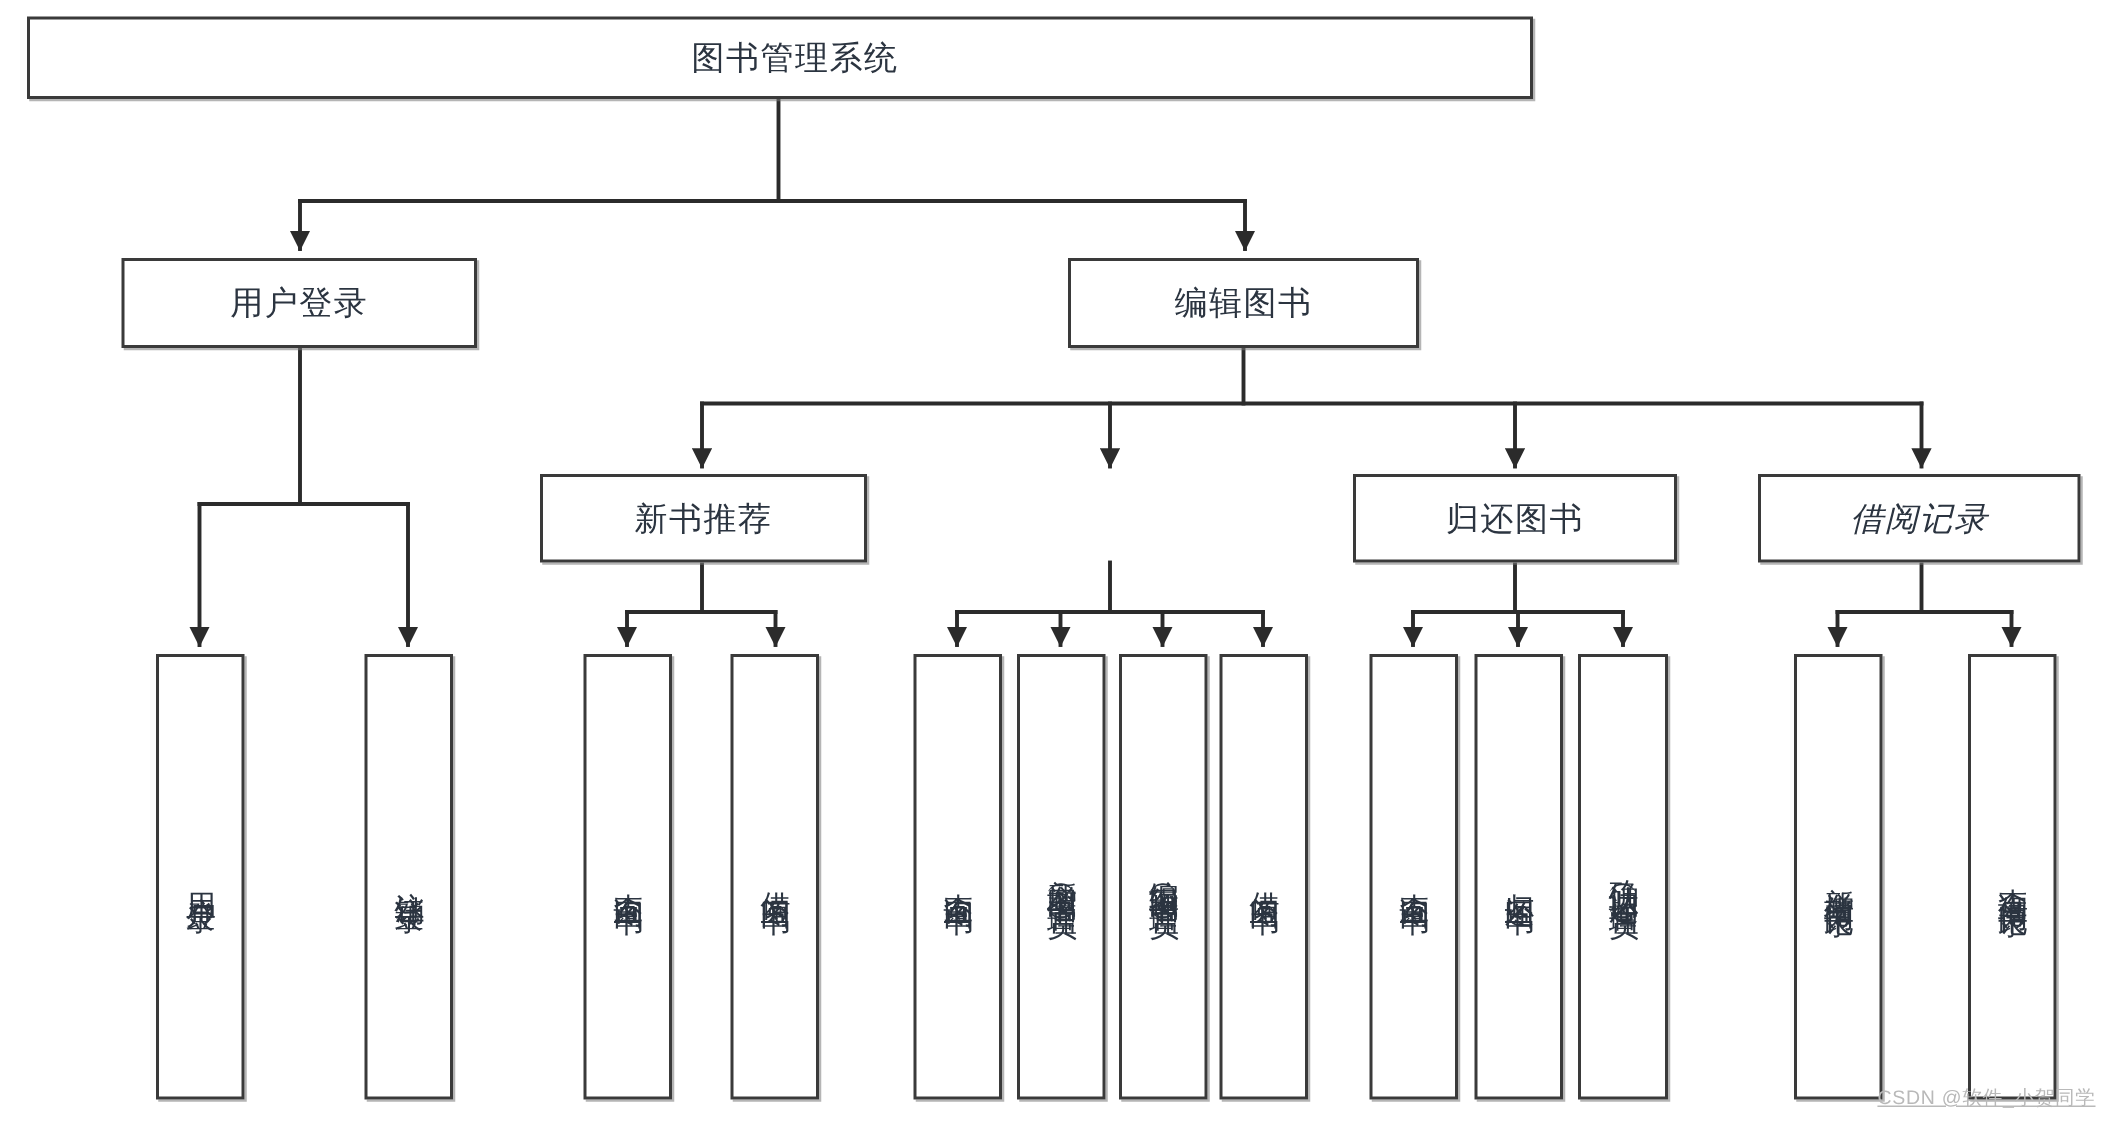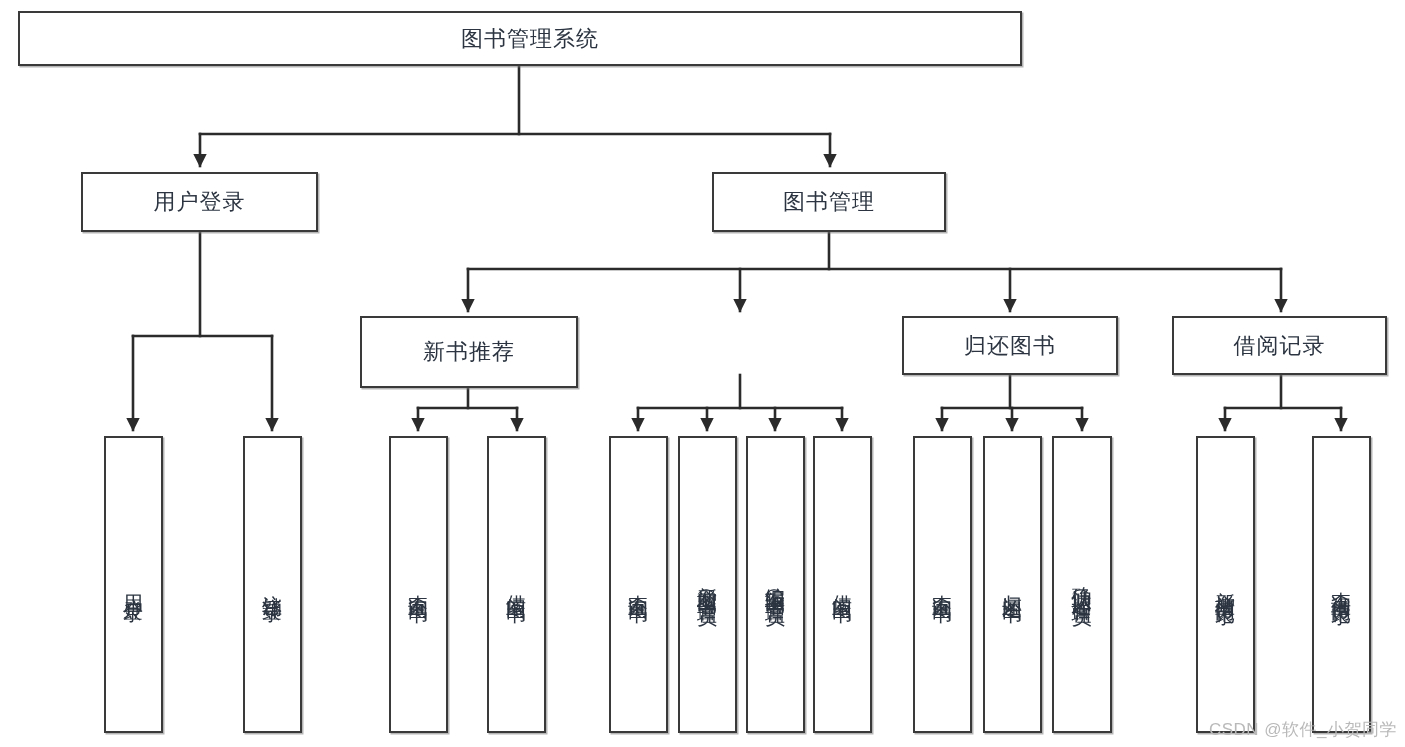--- a/index.html
+++ b/index.html
@@ -58,26 +58,27 @@
   }
   .node.root .label,
   .node.l2 .label,
   .node.l3 .label {
     font-size: 22px;
   }
   #watermark {
     position: absolute;
     right: 8px;
     bottom: 6px;
-    font-size: 17px;
+    font-size: 13px;
     color: #b9b9b9;
     letter-spacing: 0.5px;
     z-index: 5;
     white-space: nowrap;
     user-select: none;
+    text-decoration: underline;
   }
 </style>
 </head>
 <body>
 
 <div id="canvas">
 
   <svg id="wires" viewBox="0 0 1405 747" xmlns="http://www.w3.org/2000/svg">
     <defs>
       <marker id="arr" viewBox="0 0 10 10" refX="9" refY="5" markerWidth="5.2" markerHeight="5.2" orient="auto-start-reverse">
@@ -129,30 +130,30 @@
   </svg>
 
   <div class="node root" style="left:18px; top:11px; width:1004px; height:55px;padding-left:20px;">
     <span class="label">图书管理系统</span>
   </div>
 
   <div class="node l2" style="left:81px; top:172px; width:237px; height:60px;">
     <span class="label">用户登录</span>
   </div>
   <div class="node l2" style="left:712px; top:172px; width:234px; height:60px;">
-    <span class="label">图书管理</span>
-  </div>
-
-  <div class="node l3" style="left:360px; top:316px; width:218px; height:72px;">
+    <span class="label">编辑图书</span>
+  </div>
+
+  <div class="node l3" style="left:360px; top:316px; width:218px; height:59px;">
     <span class="label">新书推荐</span>
   </div>
   <div class="node l3" style="left:902px; top:316px; width:216px; height:59px;">
     <span class="label">归还图书</span>
   </div>
-  <div class="node l3" style="left:1172px; top:316px; width:215px; height:59px;">
+  <div class="node l3" style="left:1172px; top:316px; width:215px; height:59px;font-style:italic;">
     <span class="label">借阅记录</span>
   </div>
 
   <div class="node leaf" style="left:104px; top:436px; width:59px; height:297px;">
     <span class="label">用户登录</span>
   </div>
   <div class="node leaf" style="left:243px; top:436px; width:59px; height:297px;">
     <span class="label">注销登录</span>
   </div>
 

